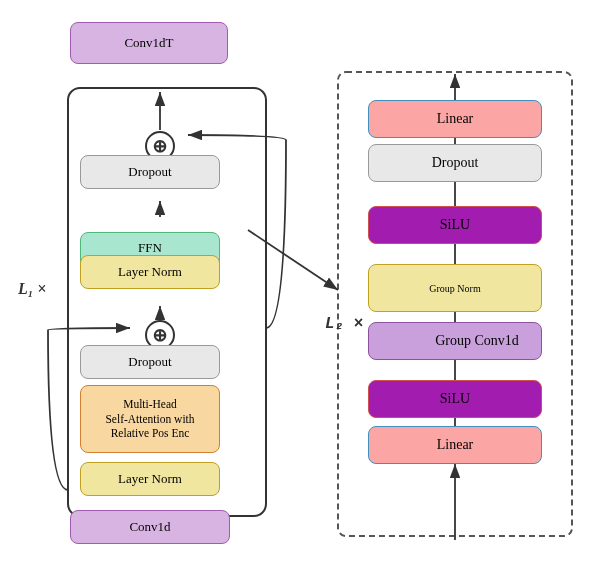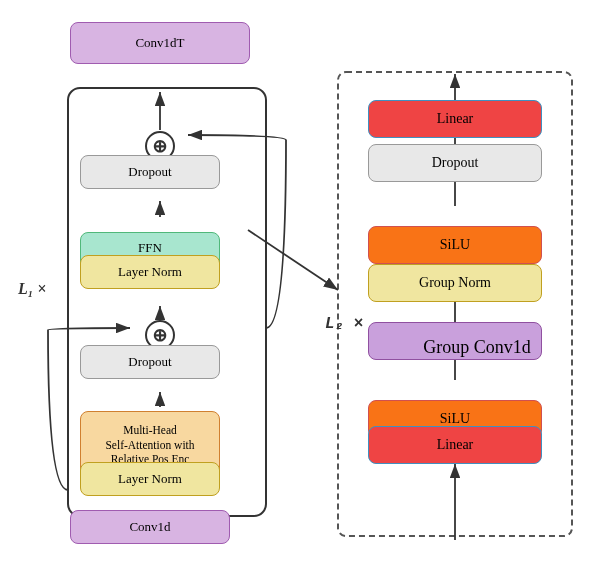--- a/index.html
+++ b/index.html
@@ -32,47 +32,47 @@
       line-height: 1.3;
     }
 
     
     .purple-light { background: #d8b4e2; border: 1.5px solid #a05cb0; }
     .purple-mid   { background: #c9a0dc; border: 1.5px solid #9050a0; }
     .gray-light   { background: #e8e8e8; border: 1.5px solid #999; }
     .teal-light   { background: #a8e6cf; border: 1.5px solid #50b87a; }
     .yellow-light { background: #f0e6a0; border: 1.5px solid #c0a020; }
     .orange-light { background: #f8d8a0; border: 1.5px solid #d08030; }
-    .blue-light   { background: #ef4444; border: 1.5px solid #4090c0; }
-    .pink-light   { background: #f97316; border: 1.5px solid #d05050; margin-top: 20px; }
+    .blue-light   { background: #fca5a5; border: 1.5px solid #4090c0; }
+    .pink-light   { background: #a21caf; border: 1.5px solid #d05050; }
 
     
     .ln-conv1dT {
-      width: 180px; height: 42px;
+      width: 158px; height: 42px;
       left: 60px; top: 12px;
     }
     .ln-dropout1 {
       width: 140px; height: 34px;
       left: 70px; top: 145px;
     }
     .ln-ffn {
       width: 140px; height: 50px;
       left: 70px; top: 185px; margin-top: 37px;
     }
     .ln-layernorm1 {
       width: 140px; height: 34px;
       left: 70px; top: 245px;
     }
     .ln-dropout2 {
       width: 140px; height: 34px;
       left: 70px; top: 335px;
     }
     .ln-mhsa {
       width: 140px; height: 68px;
-      left: 70px; top: 375px; margin-top: 26px;
+      left: 70px; top: 375px;
     }
     .ln-layernorm2 {
       width: 140px; height: 34px;
       left: 70px; top: 452px;
     }
     .ln-conv1d {
       width: 160px; height: 34px;
       left: 60px; top: 500px;
     }
 
@@ -220,25 +220,25 @@
   </div>
 
   <div class="node gray-light" style="position:absolute; left:358px; top:134px; width:174px; height:38px; border-radius:8px; text-align:center; display:flex; align-items:center; justify-content:center; font-size:14px;">
     <span>Dropout</span>
   </div>
 
   <div class="node pink-light" style="position:absolute; left:358px; top:196px; width:174px; height:38px; border-radius:8px; text-align:center; display:flex; align-items:center; justify-content:center; font-size:14px;">
     <span>SiLU</span>
   </div>
 
-  <div class="node yellow-light" style="position:absolute; left:358px; top:254px; width:174px; height:38px; border-radius:8px; text-align:center; display:flex; align-items:center; justify-content:center; font-size:14px;font-family:Liberation Serif, serif;">
+  <div class="node yellow-light" style="position:absolute; left:358px; top:254px; width:174px; height:48px; border-radius:8px; text-align:center; display:flex; align-items:center; justify-content:center; font-size:10px;font-family:Liberation Serif, serif;">
     <span>Group Norm</span>
   </div>
 
-  <div class="node purple-mid" style="position:absolute; left:358px; top:312px; width:174px; height:38px; border-radius:8px; text-align:center; display:flex; align-items:flex-end; justify-content:center; font-size:18px;padding-left:44px;">
+  <div class="node purple-mid" style="position:absolute; left:358px; top:312px; width:174px; height:38px; border-radius:8px; text-align:center; display:flex; align-items:center; justify-content:center; font-size:14px;padding-left:44px;">
     <span>Group Conv1d</span>
   </div>
 
   <div class="node pink-light" style="position:absolute; left:358px; top:370px; width:174px; height:38px; border-radius:8px; text-align:center; display:flex; align-items:center; justify-content:center; font-size:14px;">
     <span>SiLU</span>
   </div>
 
   <div class="node blue-light" style="position:absolute; left:358px; top:416px; width:174px; height:38px; border-radius:8px; text-align:center; display:flex; align-items:center; justify-content:center; font-size:14px;">
     <span>Linear</span>
   </div>

